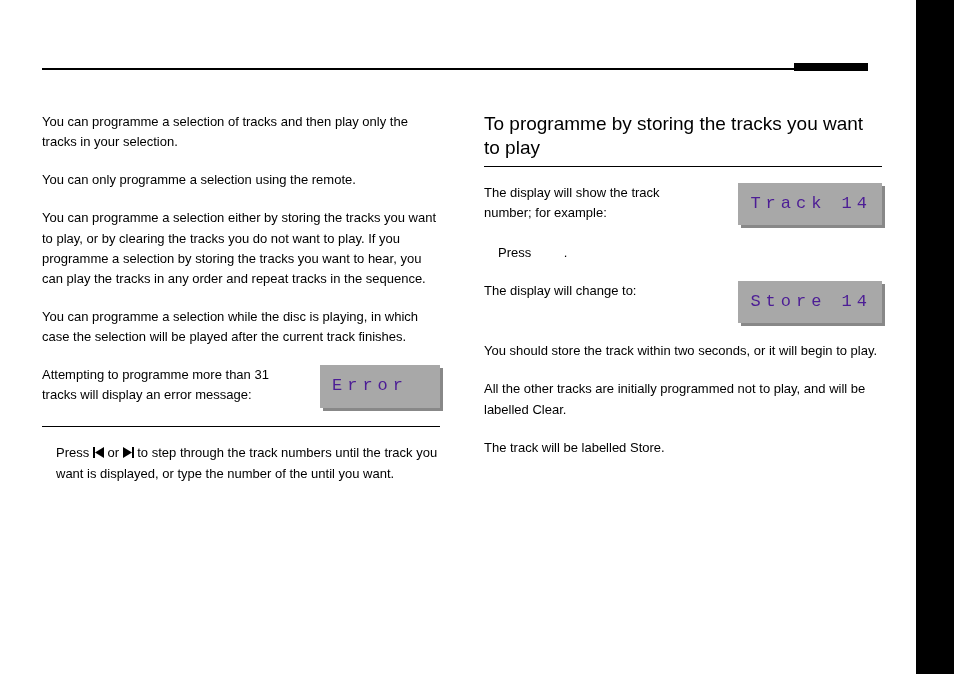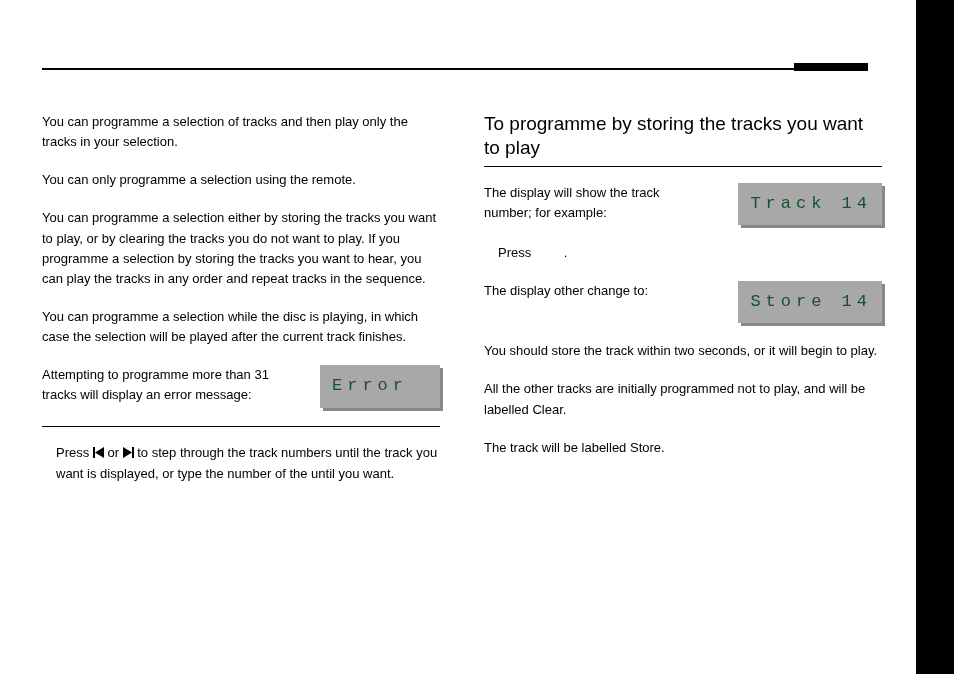--- a/index.html
+++ b/index.html
@@ -59,21 +59,21 @@
     display: flex;
     align-items: flex-start;
     justify-content: space-between;
     margin-bottom: 18px;
     gap: 28px;
   }
   .row .text { flex: 1; }
   .lcd {
     position: relative;
     background: #a8a8a8;
-    color: #14532d;
+    color: #4c1d95;
     font-family: "Courier New", monospace;
     font-size: 17px;
     letter-spacing: 5px;
     padding: 8px 10px 8px 12px;
     white-space: nowrap;
     box-shadow: 3px 3px 0 0 #888;
     min-width: 120px;
     flex-shrink: 0;
   }
   .icon {
@@ -121,21 +121,21 @@
     <div class="row">
       <div class="text">The display will show the track number; for example:</div>
       <div class="lcd">Track 14</div>
     </div>
 
     <p class="indent">
       <span>Press </span><span>&nbsp;&nbsp;&nbsp;&nbsp;&nbsp;&nbsp;&nbsp;&nbsp;</span><span>.</span>
     </p>
 
     <div class="row">
-      <div class="text">The display other change to:</div>
+      <div class="text">The display will change to:</div>
       <div class="lcd">Store 14</div>
     </div>
 
     <p>You should store the track within two seconds, or it will begin to play.</p>
     <p>All the other tracks are initially programmed not to play, and will be labelled Clear.</p>
     <p>The track will be labelled Store.</p>
   </div>
 </div>
 
 </body></html>

